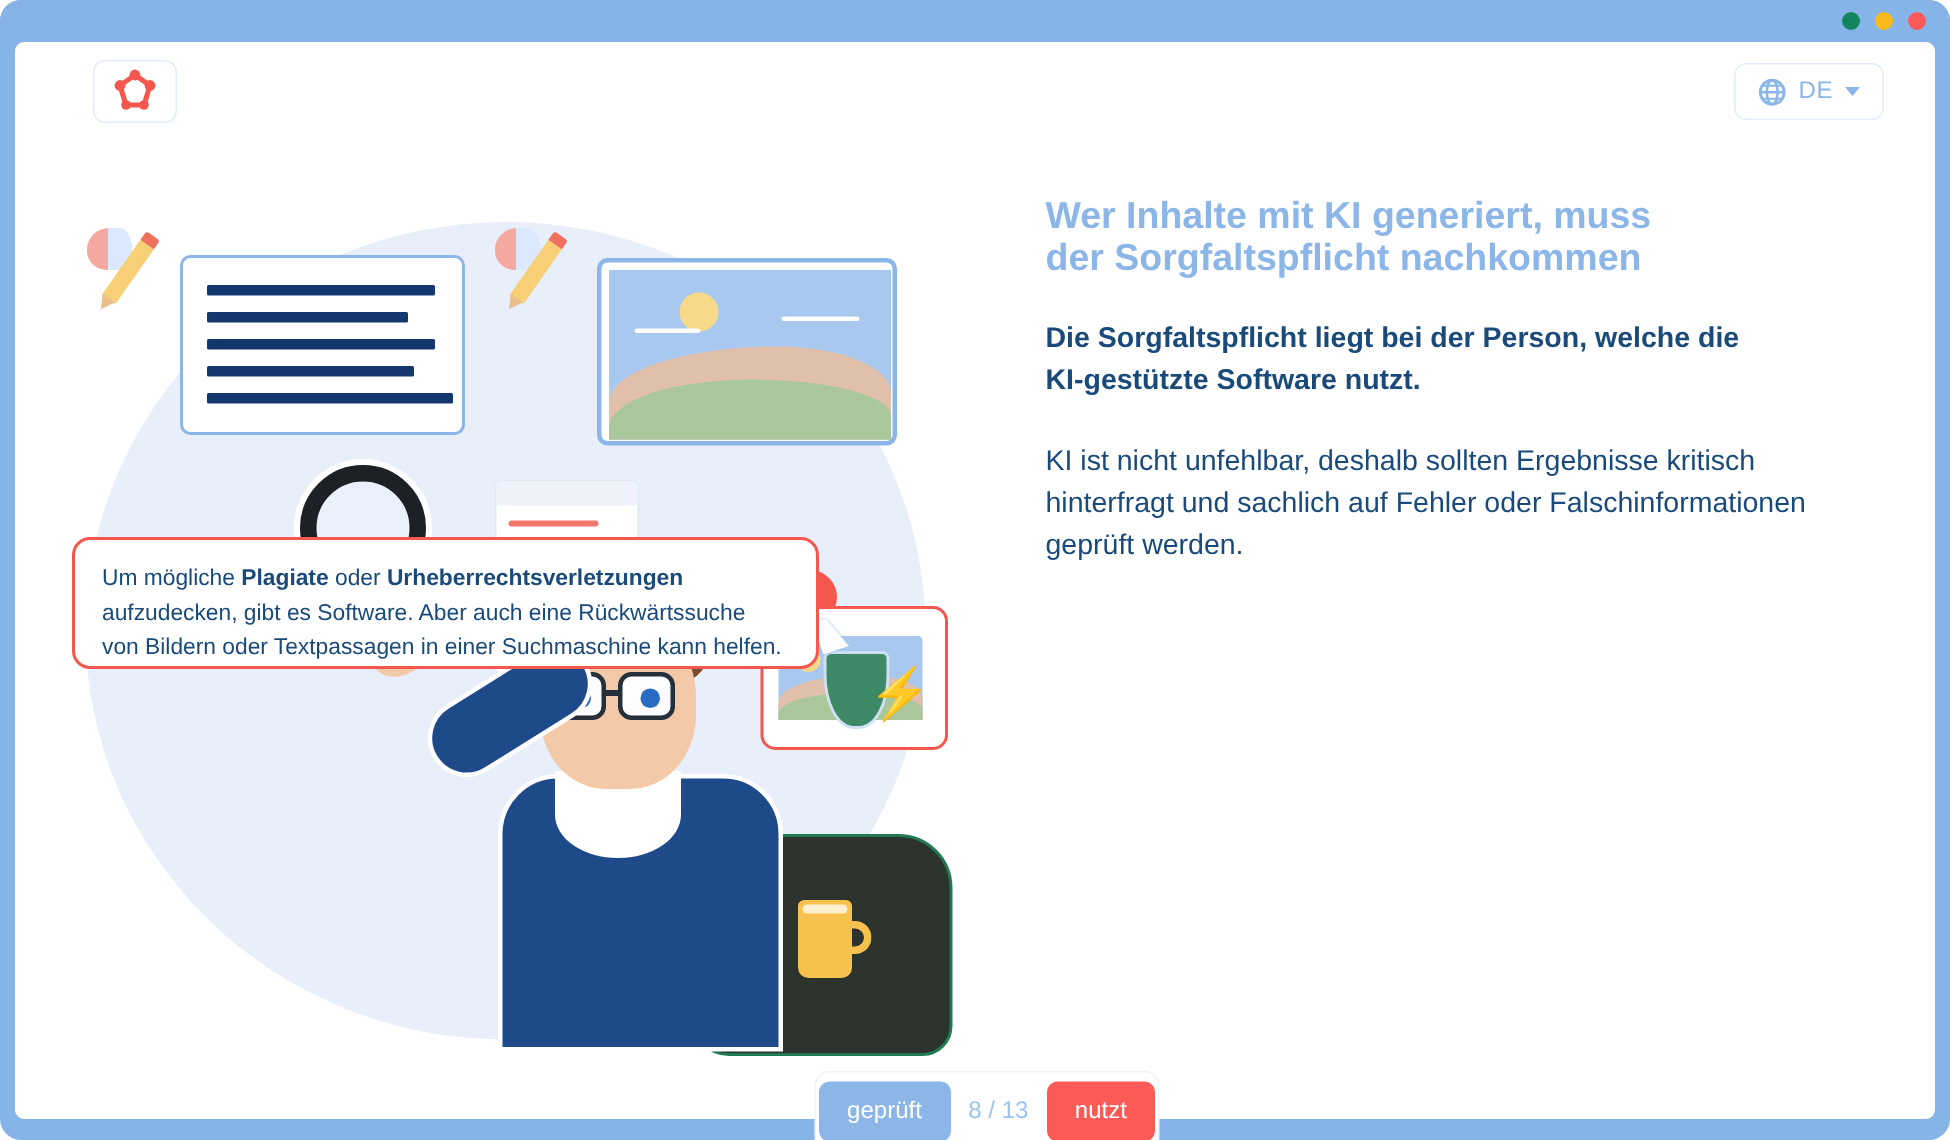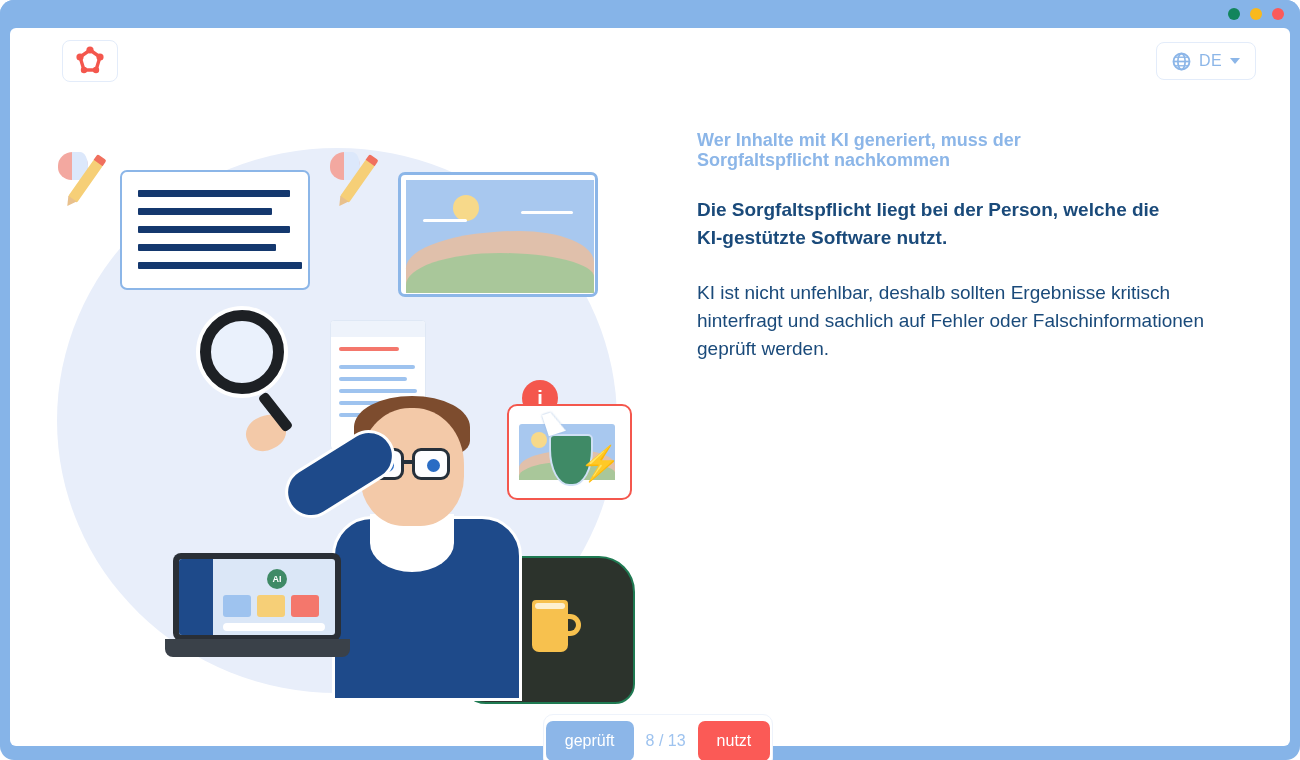--- a/index.html
+++ b/index.html
@@ -74,21 +74,21 @@
     width: 630px; height: 560px;
   }
   #text-col {
     position: absolute; left: 687px; top: 80px;
     width: 540px; height: 560px;
   }
 
   
   #slide-heading {
     color: #8cb6e8;
-    font-size: 18px;
+    font-size: 25px;
     font-weight: bold;
     line-height: 1.12;
     width: 430px;
     margin-top: 22px;
   }
   .body-par {
     color: #1a4a7a;
     font-size: 19px;
     line-height: 1.48;
     width: 522px;
@@ -448,39 +448,29 @@
         <div class="glasses-r">
             <div class="pupil"></div>
           </div>
         <div class="glasses-bridge"></div>
         <div class="arm"></div>
         <div class="hand"></div>
         <div class="magnifier-handle"></div>
         <div class="magnifier-ring"></div>
       </div>
 
-      <div class="ill" id="laptop">
-        <div class="laptop-screen">
-          <div class="laptop-inner">
-            <div class="laptop-side"></div>
-            <div class="ai-badge">AI</div>
-            <div class="card card-b"></div>
-            <div class="card card-y"></div>
-            <div class="card card-r"></div>
-            <div class="laptop-bar"></div>
-          </div>
-        </div>
-        <div class="laptop-base"></div>
-      </div>
 
       <div class="ill" id="mug">
         <div class="mug-top"></div>
         <div class="mug-handle"></div>
       </div>
 
+      <div id="callout">
+        <div id="callout-text"><span>Um mögliche </span><b>Plagiate</b><span> oder </span><b>Urheberrechtsverletzungen</b><span> aufzudecken, gibt es Software. Aber auch eine Rückwärtssuche von Bildern oder Textpassagen in einer Suchmaschine kann helfen.</span></div>
+      </div>
     </div>
 
     <div id="text-col">
       <h1 id="slide-heading">Wer Inhalte mit KI generiert, muss der Sorgfaltspflicht nachkommen</h1>
       <div id="paragraph-list">
           <p class="body-par bold">Die Sorgfaltspflicht liegt bei der Person, welche die KI-gestützte Software nutzt.</p>
           <p class="body-par">KI ist nicht unfehlbar, deshalb sollten Ergebnisse kritisch hinterfragt und sachlich auf Fehler oder Falschinformationen geprüft werden.</p>
         </div>
     </div>
 

